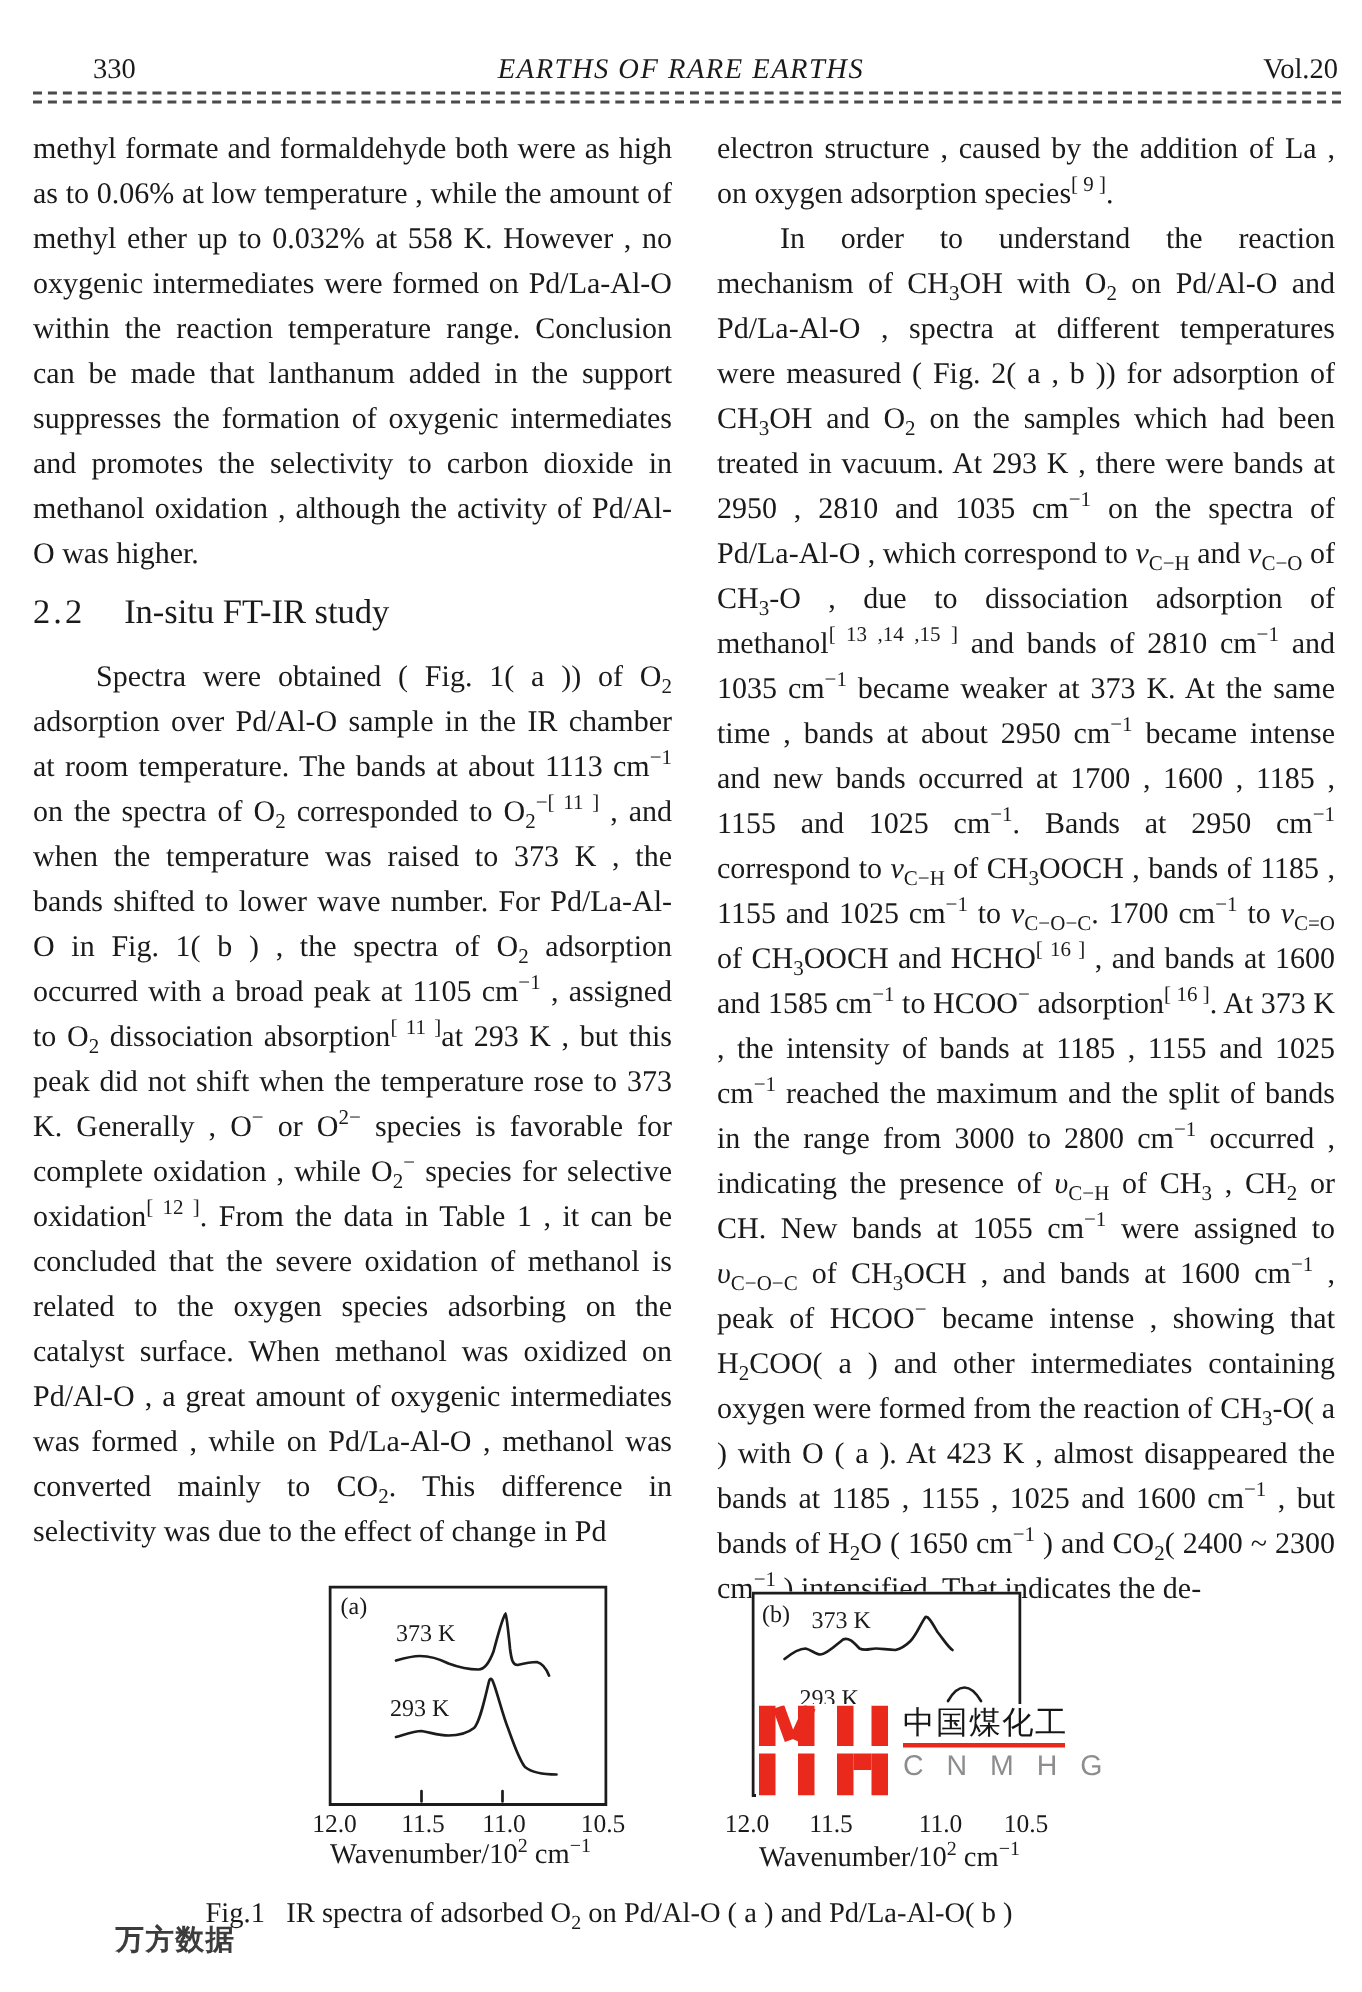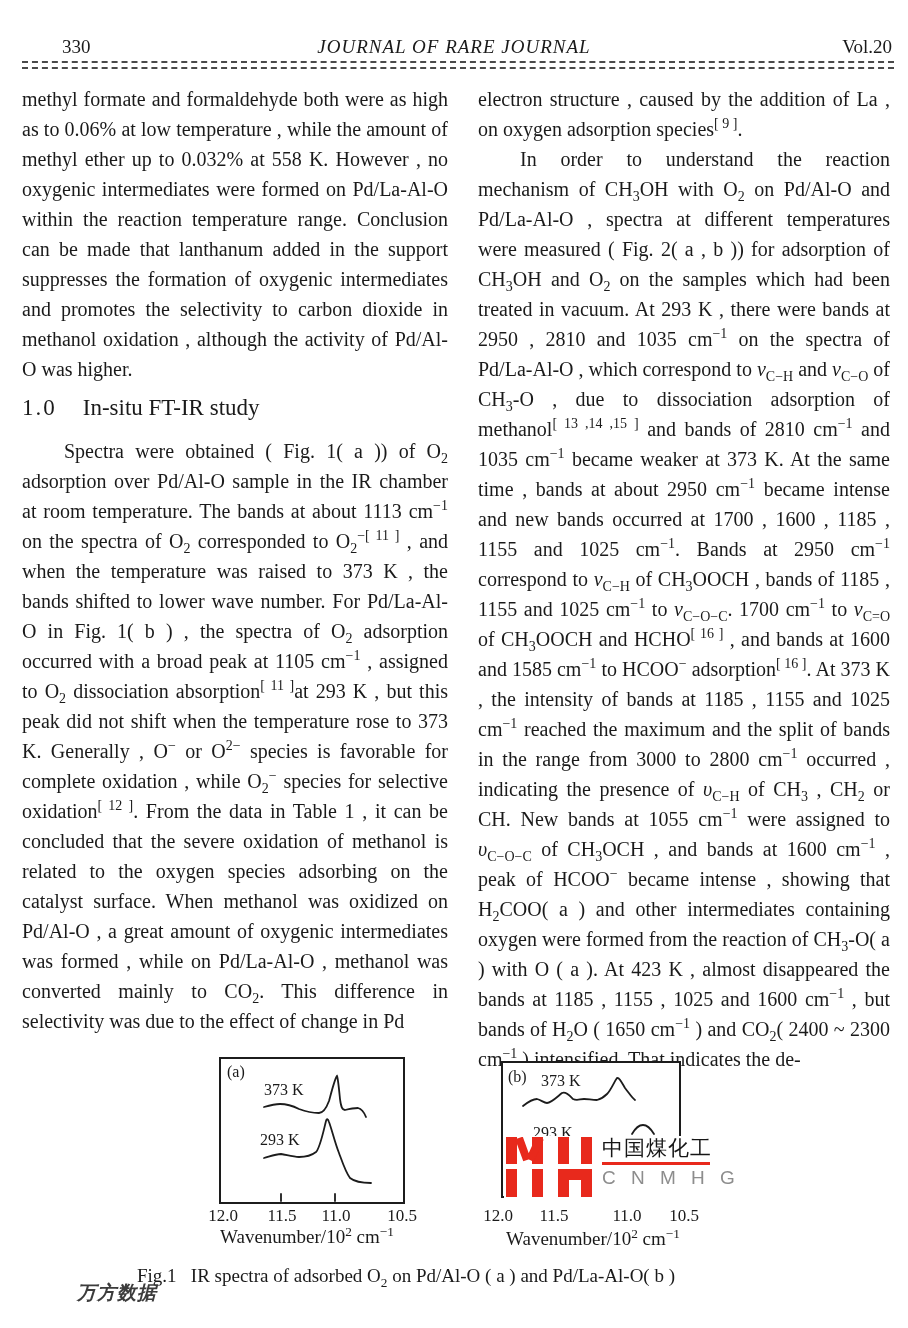--- a/index.html
+++ b/index.html
@@ -30,47 +30,47 @@
   svg.spec{position:absolute;background:#fff;}
   svg.spec .frame{fill:none;stroke:#1c1c1c;stroke-width:2;}
   svg.spec .curve{fill:none;stroke:#1c1c1c;stroke-width:1.8;stroke-linecap:round;}
   .flabel{position:absolute;font-size:16px;white-space:nowrap;}
   .xtick{position:absolute;transform:translateX(-50%);font-size:17px;white-space:nowrap;}
   .xlabel{position:absolute;transform:translateX(-50%);font-size:19px;white-space:nowrap;}
   
   #figure-caption{position:absolute;left:137px;top:1265px;font-size:19px;white-space:nowrap;}
   #wanfang-watermark{
     position:absolute;left:77px;top:1280px;font-size:19px;font-weight:bold;color:#3c3c3c;
-    font-family:"DejaVu Sans",sans-serif;letter-spacing:1px;font-style:italic;
+    font-family:"DejaVu Sans",sans-serif;letter-spacing:1px;
   }
   #watermark{
     position:absolute;left:504px;top:1136px;width:216px;height:63px;
     background:#ffffff;display:flex;align-items:flex-start;
   }
   #watermark-logo{flex:0 0 auto;margin:1px 10px 0 2px;}
   .wm-text{display:flex;flex-direction:column;}
   .wm-cn{font-size:21px;line-height:24px;color:#161616;letter-spacing:1px;white-space:nowrap;
          font-family:"DejaVu Sans",sans-serif;}
   .wm-line{height:2.5px;background:#e8291c;margin:2px 0 2px 0;width:108px;}
   .wm-latin{font-size:19px;line-height:22px;color:#8d8d8d;letter-spacing:5px;white-space:nowrap;
             font-family:"Liberation Sans","DejaVu Sans",sans-serif;}
 </style>
 </head>
 <body>
 
 <div>
   <span id="page-number" class="hdr-item">330</span>
-  <div id="journal-title" class="hdr-item">JOURNAL OF RARE JOURNAL</div>
+  <div id="journal-title" class="hdr-item">EARTHS OF RARE EARTHS</div>
   <span id="volume-label" class="hdr-item">Vol.20</span>
   <div id="header-rule"></div>
 </div>
 
 <div id="left-column" class="col">
   <p>methyl formate and formaldehyde both were as high as to 0.06% at low temperature , while the amount of methyl ether up to 0.032% at 558 K. However , no oxygenic intermediates were formed on Pd/La-Al-O within the reaction temperature range. Conclusion can be made that lanthanum added in the support suppresses the formation of oxygenic intermediates and promotes the selectivity to carbon dioxide in methanol oxidation , although the activity of Pd/Al-O was higher.</p>
-  <h2 class="sect"><span class="num">1.0</span><span>In-situ FT-IR study</span></h2>
+  <h2 class="sect"><span class="num">2.2</span><span>In-situ FT-IR study</span></h2>
   <p class="ind">Spectra were obtained ( Fig. 1( a )) of O<sub>2</sub> adsorption over Pd/Al-O sample in the IR chamber at room temperature. The bands at about 1113 cm<sup>−1</sup> on the spectra of O<sub>2</sub> corresponded to O<sub>2</sub><sup>−[ 11 ]</sup> , and when the temperature was raised to 373 K , the bands shifted to lower wave number. For Pd/La-Al-O in Fig. 1( b ) , the spectra of O<sub>2</sub> adsorption occurred with a broad peak at 1105 cm<sup>−1</sup> , assigned to O<sub>2</sub> dissociation absorption<sup>[ 11 ]</sup>at 293 K , but this peak did not shift when the temperature rose to 373 K. Generally , O<sup>−</sup> or O<sup>2−</sup> species is favorable for complete oxidation , while O<sub>2</sub><sup>−</sup> species for selective oxidation<sup>[ 12 ]</sup>. From the data in Table 1 , it can be concluded that the severe oxidation of methanol is related to the oxygen species adsorbing on the catalyst surface. When methanol was oxidized on Pd/Al-O , a great amount of oxygenic intermediates was formed , while on Pd/La-Al-O , methanol was converted mainly to CO<sub>2</sub>. This difference in selectivity was due to the effect of change in Pd</p>
 </div>
 
 <div id="right-column" class="col">
   <p>electron structure , caused by the addition of La , on oxygen adsorption species<sup>[ 9 ]</sup>.</p>
   <p class="ind">In order to understand the reaction mechanism of CH<sub>3</sub>OH with O<sub>2</sub> on Pd/Al-O and Pd/La-Al-O , spectra at different temperatures were measured ( Fig. 2( a , b )) for adsorption of CH<sub>3</sub>OH and O<sub>2</sub> on the samples which had been treated in vacuum. At 293 K , there were bands at 2950 , 2810 and 1035 cm<sup>−1</sup> on the spectra of Pd/La-Al-O , which correspond to <i>ν</i><sub>C−H</sub> and <i>ν</i><sub>C−O</sub> of CH<sub>3</sub>-O , due to dissociation adsorption of methanol<sup>[ 13 ,14 ,15 ]</sup> and bands of 2810 cm<sup>−1</sup> and 1035 cm<sup>−1</sup> became weaker at 373 K. At the same time , bands at about 2950 cm<sup>−1</sup> became intense and new bands occurred at 1700 , 1600 , 1185 , 1155 and 1025 cm<sup>−1</sup>. Bands at 2950 cm<sup>−1</sup> correspond to <i>ν</i><sub>C−H</sub> of CH<sub>3</sub>OOCH , bands of 1185 , 1155 and 1025 cm<sup>−1</sup> to <i>ν</i><sub>C−O−C</sub>. 1700 cm<sup>−1</sup> to <i>ν</i><sub>C=O</sub> of CH<sub>3</sub>OOCH and HCHO<sup>[ 16 ]</sup> , and bands at 1600 and 1585 cm<sup>−1</sup> to HCOO<sup>−</sup> adsorption<sup>[ 16 ]</sup>. At 373 K , the intensity of bands at 1185 , 1155 and 1025 cm<sup>−1</sup> reached the maximum and the split of bands in the range from 3000 to 2800 cm<sup>−1</sup> occurred , indicating the presence of <i>υ</i><sub>C−H</sub> of CH<sub>3</sub> , CH<sub>2</sub> or CH. New bands at 1055 cm<sup>−1</sup> were assigned to <i>υ</i><sub>C−O−C</sub> of CH<sub>3</sub>OCH , and bands at 1600 cm<sup>−1</sup> , peak of HCOO<sup>−</sup> became intense , showing that H<sub>2</sub>COO( a ) and other intermediates containing oxygen were formed from the reaction of CH<sub>3</sub>-O( a ) with O ( a ). At 423 K , almost disappeared the bands at 1185 , 1155 , 1025 and 1600 cm<sup>−1</sup> , but bands of H<sub>2</sub>O ( 1650 cm<sup>−1</sup> ) and CO<sub>2</sub>( 2400 ~ 2300 cm<sup>−1</sup> ) intensified. That indicates the de-</p>
 </div>
 
 <svg class="spec" style="left:219px;top:1057px;width:186px;height:147px;" viewBox="0 0 186 147">
   <rect class="frame" x="1" y="1" width="184" height="145"></rect>

